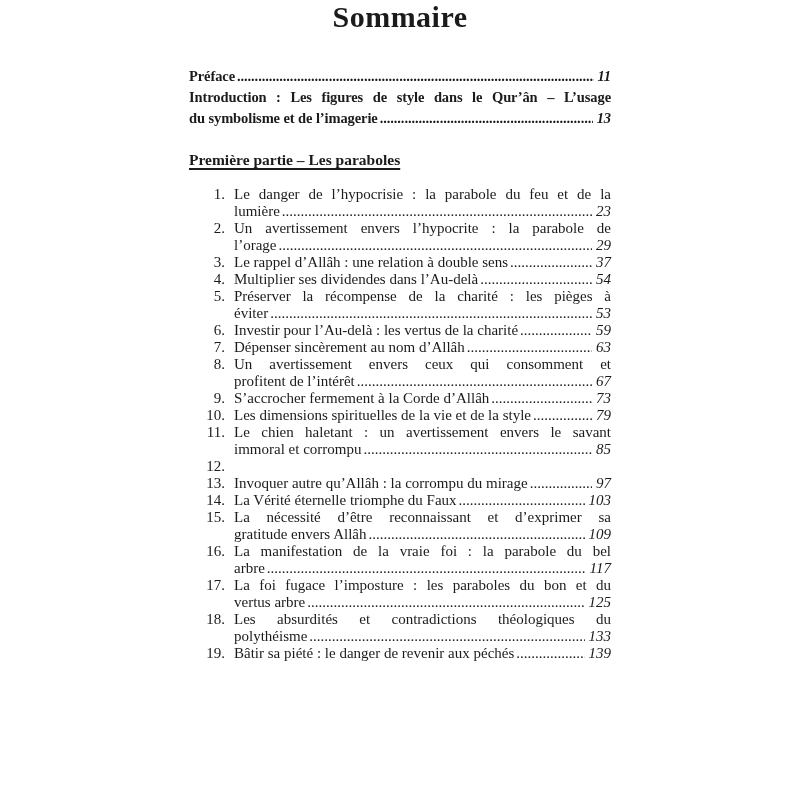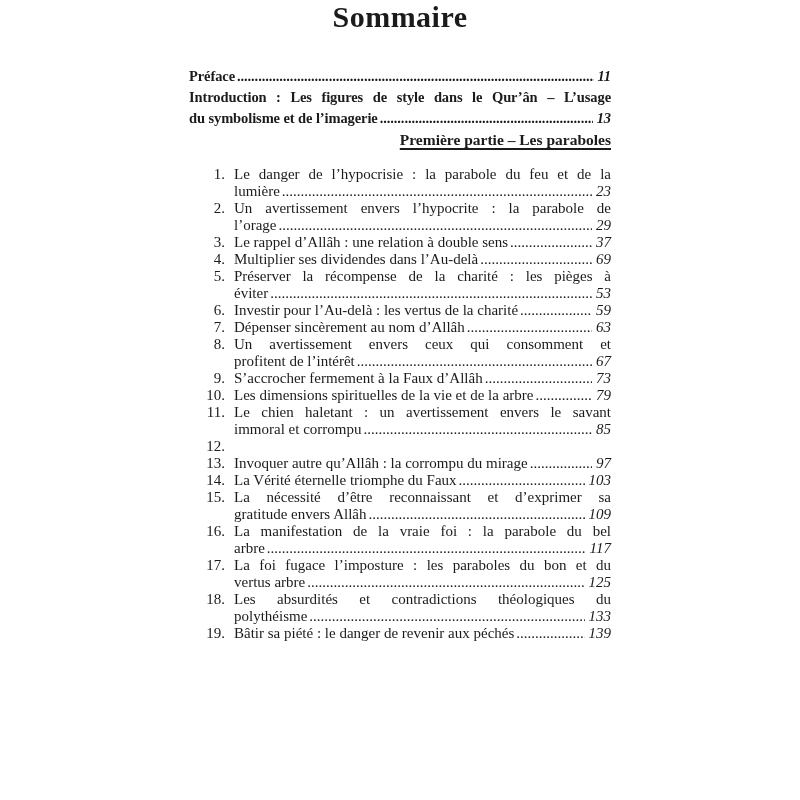--- a/index.html
+++ b/index.html
@@ -21,22 +21,22 @@
   .toc { width: 422px; margin: 0 auto; }
 
   .front {
     font-weight: bold;
     font-size: 14.5px;
     line-height: 21px;
     letter-spacing: -0.1px;
   }
 
   .heading {
-    margin-top: 0;
-    text-align: right;
+    margin-top: 20px;
+    text-align: left;
     font-weight: bold;
     font-size: 15.5px;
     line-height: 21px;
     text-decoration: underline;
     text-underline-offset: 3px;
     text-decoration-thickness: 1.5px;
   }
 
   .entries {
     margin-top: 16px;
@@ -122,21 +122,21 @@
               <span class="pg">37</span>
             </div>
           </div>
         </div>
         <div class="entry">
           <span class="num">4.</span>
           <div class="lines">
             <div class="line">
               <span class="text">Multiplier ses dividendes dans l’Au-delà</span>
               <span class="dots"></span>
-              <span class="pg">69</span>
+              <span class="pg">54</span>
             </div>
           </div>
         </div>
         <div class="entry">
           <span class="num">5.</span>
           <div class="lines">
             <div class="line justify"><span class="text">Préserver la récompense de la charité : les pièges à</span></div>
             <div class="line">
               <span class="text">éviter</span>
               <span class="dots"></span>
@@ -172,31 +172,31 @@
               <span class="text">profitent de l’intérêt</span>
               <span class="dots"></span>
               <span class="pg">67</span>
             </div>
           </div>
         </div>
         <div class="entry">
           <span class="num">9.</span>
           <div class="lines">
             <div class="line">
-              <span class="text">S’accrocher fermement à la Faux d’Allâh</span>
+              <span class="text">S’accrocher fermement à la Corde d’Allâh</span>
               <span class="dots"></span>
               <span class="pg">73</span>
             </div>
           </div>
         </div>
         <div class="entry">
           <span class="num">10.</span>
           <div class="lines">
             <div class="line">
-              <span class="text">Les dimensions spirituelles de la vie et de la arbre</span>
+              <span class="text">Les dimensions spirituelles de la vie et de la style</span>
               <span class="dots"></span>
               <span class="pg">79</span>
             </div>
           </div>
         </div>
         <div class="entry">
           <span class="num">11.</span>
           <div class="lines">
             <div class="line justify"><span class="text">Le chien haletant : un avertissement envers le savant</span></div>
             <div class="line">

